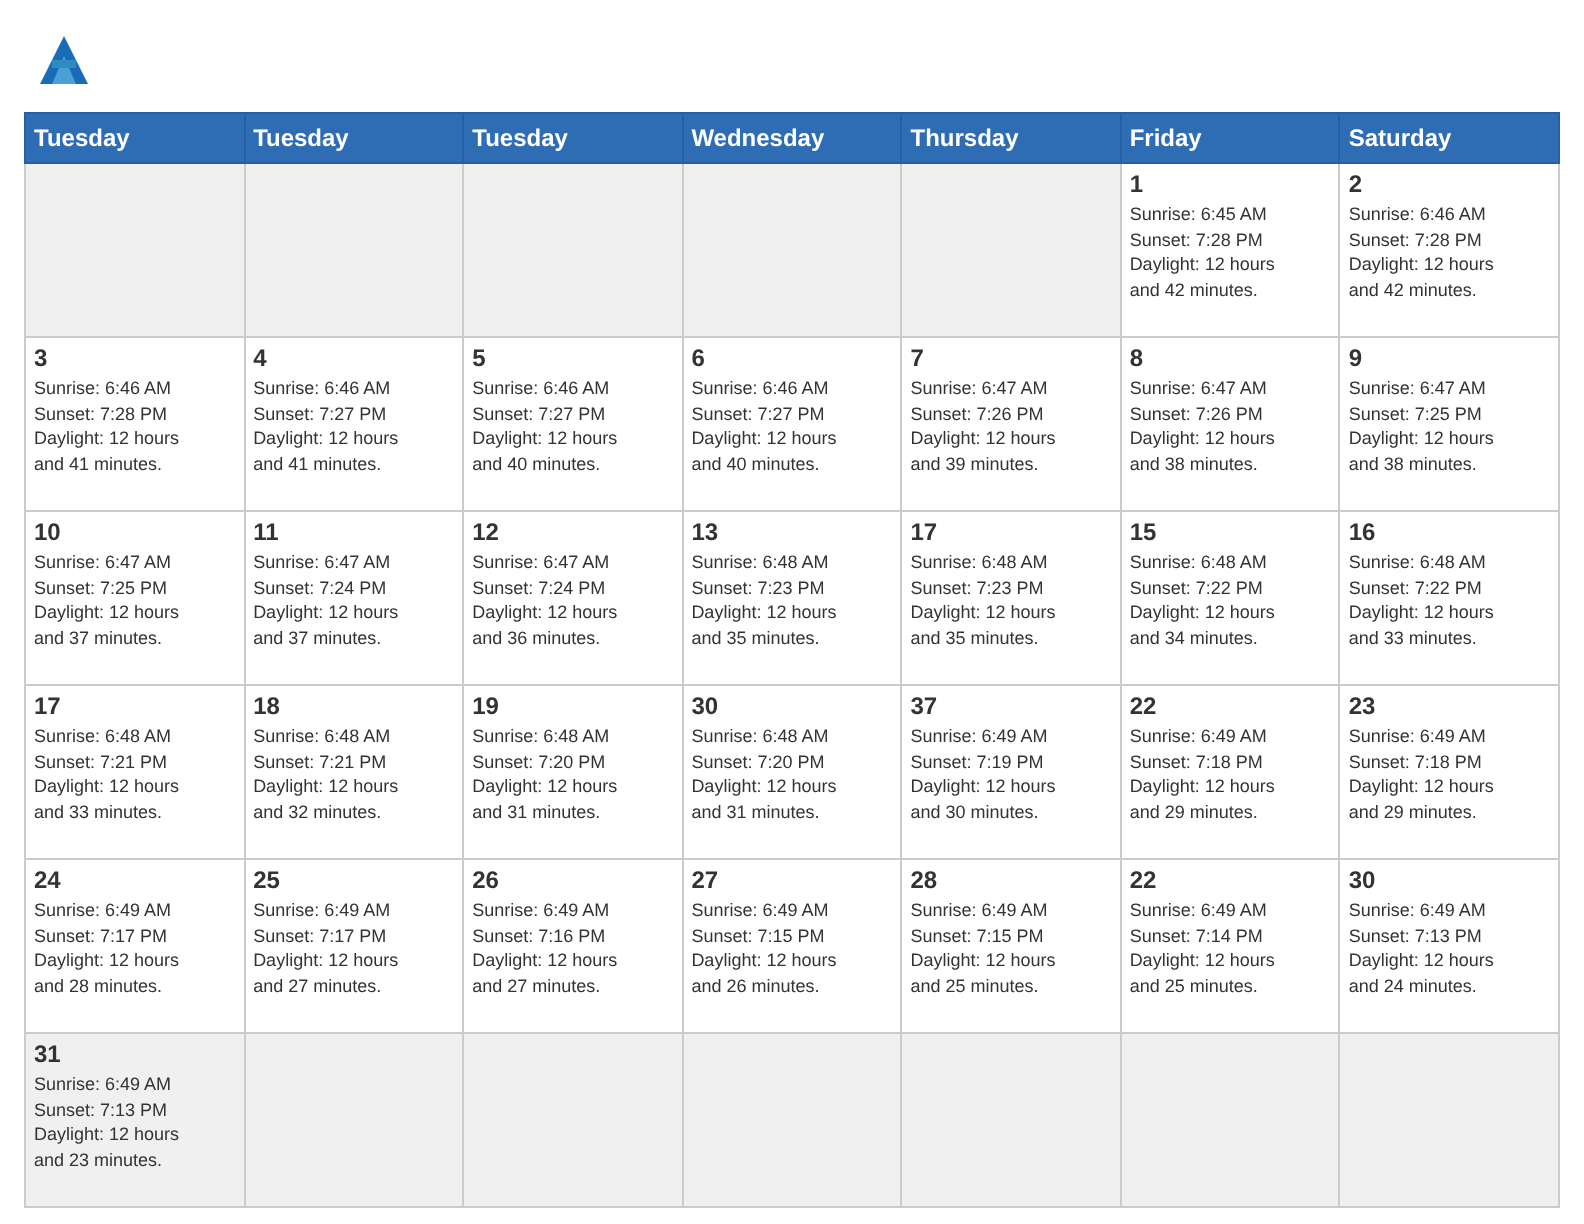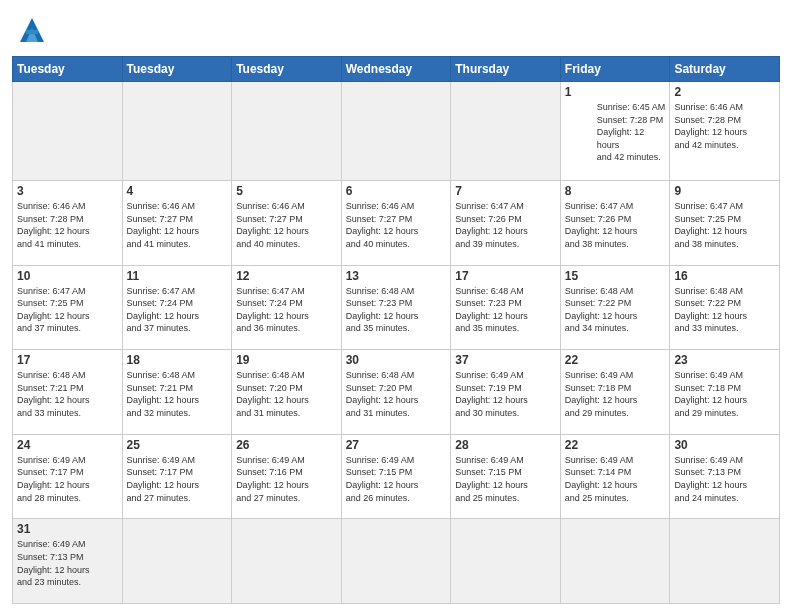--- a/index.html
+++ b/index.html
@@ -146,21 +146,21 @@
     </thead>
     <tbody id="calendar-body">
     <tr>
           <td class="empty"></td>
           <td class="empty"></td>
           <td class="empty"></td>
           <td class="empty"></td>
           <td class="empty"></td>
           <td>
             <span class="day-num">1</span>
-            <div class="day-info" style="white-space: pre-line; margin-left: 32px;">Sunrise: 6:45 AM
+            <div class="day-info" style="white-space: pre-line;">Sunrise: 6:45 AM
 Sunset: 7:28 PM
 Daylight: 12 hours
 and 42 minutes.</div>
           </td>
           <td>
             <span class="day-num">2</span>
             <div class="day-info" style="white-space: pre-line;">Sunrise: 6:46 AM
 Sunset: 7:28 PM
 Daylight: 12 hours
 and 42 minutes.</div>

